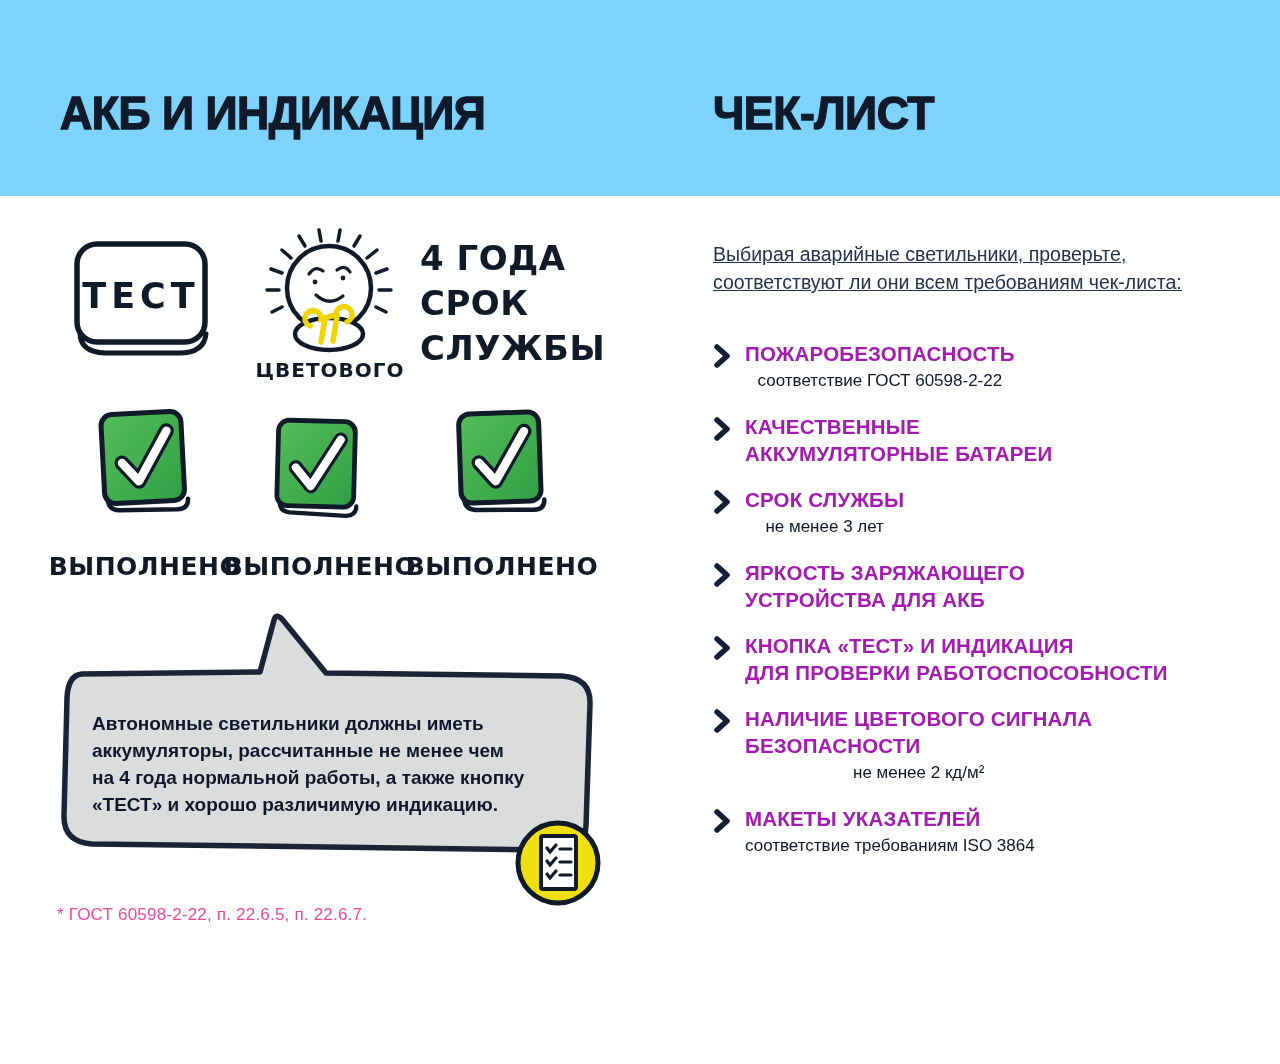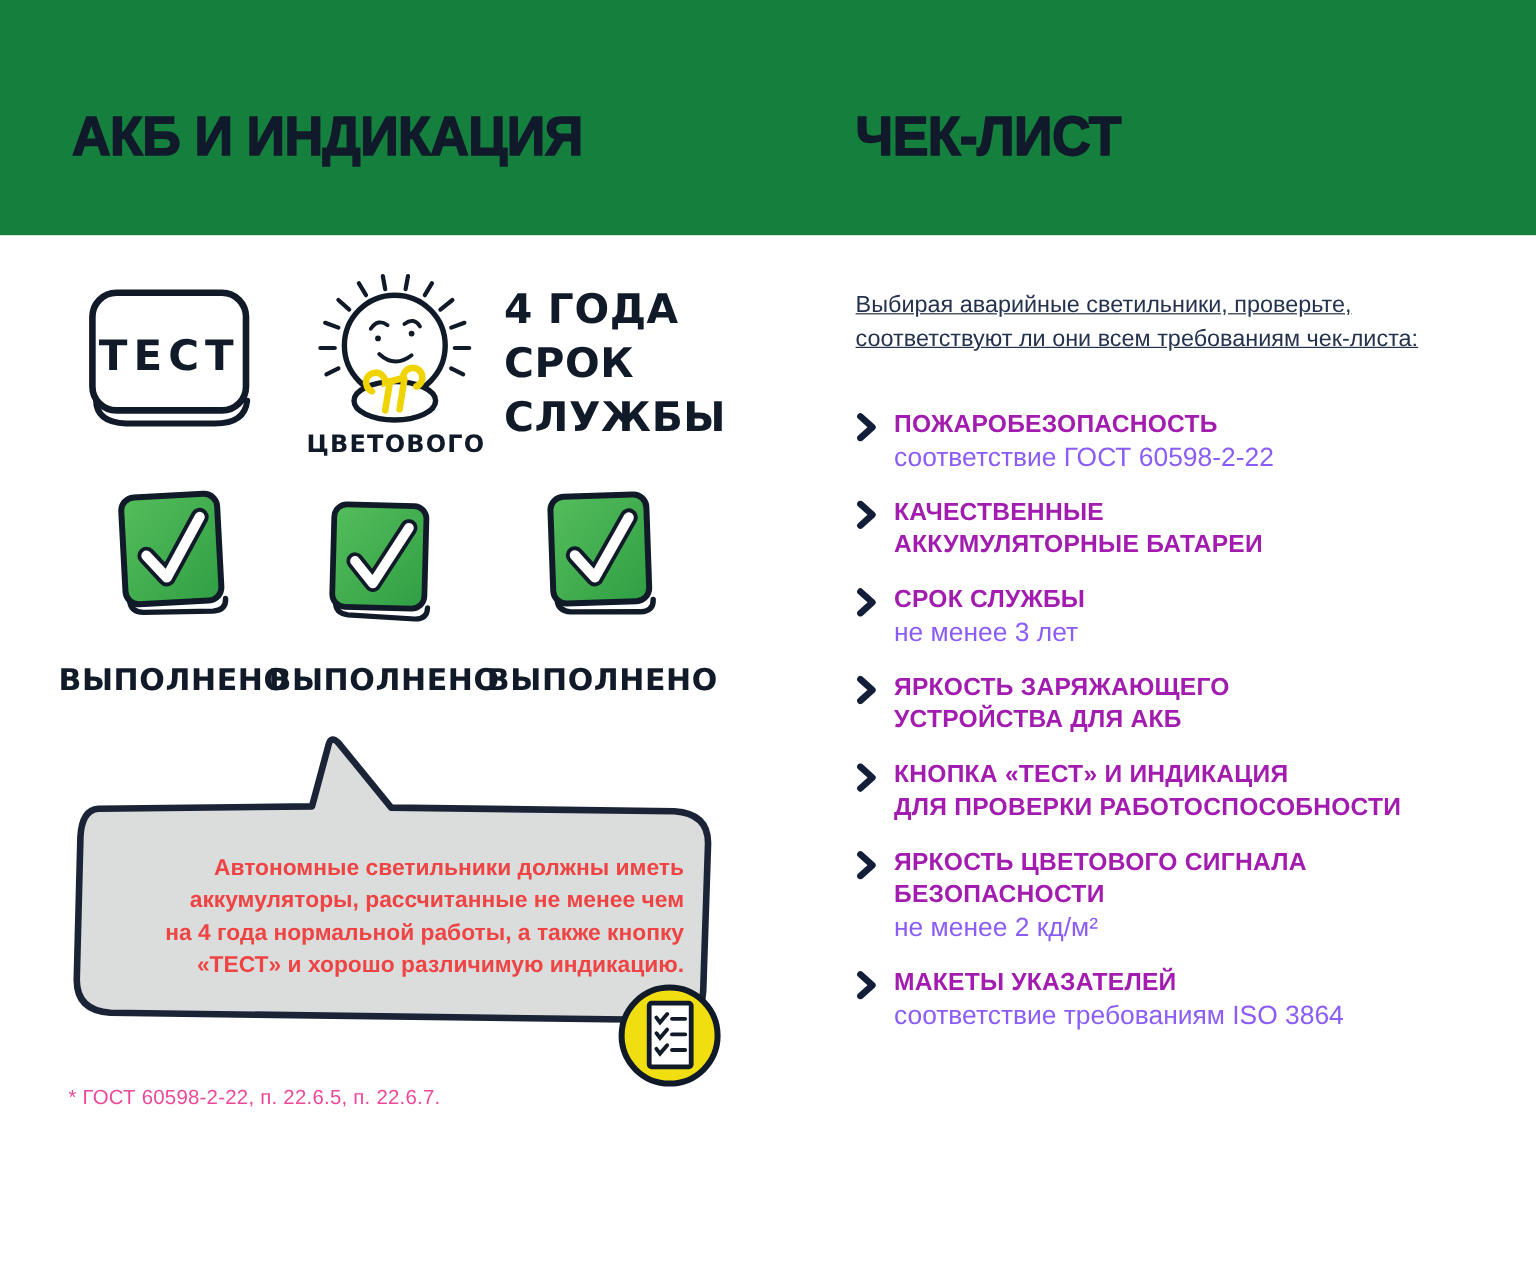--- a/index.html
+++ b/index.html
@@ -1,52 +1,52 @@
 <!DOCTYPE html>
 <html><head>
 <meta charset="utf-8">
 <style>
   html,body{margin:0;padding:0;}
   body{font-family:"Liberation Sans",sans-serif;background:#ffffff;}
   .page{position:relative;width:1280px;height:1064px;background:#ffffff;overflow:hidden;}
 
   
-  .header{position:absolute;left:0;top:0;width:1280px;height:196px;background:#15803d;}
+  .header{position:absolute;left:0;top:0;width:1280px;height:196px;background:#7dd3fc;}
   .title{position:absolute;top:86px;font-size:46px;font-weight:bold;letter-spacing:-0.5px;
          color:#101A2B;-webkit-text-stroke:1.4px #101A2B;transform:scaleX(0.97);transform-origin:left top;
          white-space:nowrap;}
   .title.left{left:60px;}
   .title.right{left:713px;}
 
   
   .fig{position:absolute;}
   .hand{font-family:"DejaVu Sans",sans-serif;font-weight:bold;color:#111A28;}
   .indicator-label{left:250px;top:358px;width:160px;text-align:center;font-size:20px;letter-spacing:1px;}
   .lifespan{left:420px;top:236px;width:165px;font-size:34px;line-height:1.32;
             white-space:pre-line;letter-spacing:0.5px;}
   .done{top:552px;width:200px;text-align:center;font-size:25px;letter-spacing:0.5px;white-space:nowrap;}
   .done.d1{left:45px;} .done.d2{left:220px;} .done.d3{left:402px;}
 
   
   .bubble-wrap{left:50px;top:612px;width:560px;height:300px;}
   .bubble-text{position:absolute;left:92px;top:710px;width:478px;font-size:19px;font-weight:bold;
-               line-height:27px;color:#ef4444;white-space:pre-line;text-align:right;}
+               line-height:27px;color:#0f172a;white-space:pre-line;}
   .badge{position:absolute;left:513px;top:818px;width:90px;height:90px;}
 
   .footnote{position:absolute;left:57px;top:905px;font-size:17px;color:#ec4899;letter-spacing:0.2px;}
 
   
   .intro{position:absolute;left:713px;top:240px;width:545px;font-size:19.5px;line-height:28px;
          color:#25324D;white-space:pre-line;text-decoration:underline;}
   .checklist{position:absolute;left:713px;top:340px;width:550px;}
   .item{display:flex;align-items:flex-start;margin-bottom:19px;}
   .chev{flex:0 0 18px;margin:4px 14px 0 0;}
   .item-title{font-size:20.5px;font-weight:bold;line-height:27px;color:#a21caf;letter-spacing:0.2px;
               white-space:pre-line;}
-  .item-sub{font-size:22px;line-height:27px;color:#8b5cf6;white-space:pre-line;}
+  .item-sub{font-size:17px;line-height:27px;color:#0f172a;white-space:pre-line;text-align:center;}
   .item-sub:empty{display:none;}
 </style>
 </head>
 <body>
 
 <div class="page">
 
   <div class="header">
     <div class="title left">АКБ И ИНДИКАЦИЯ</div>
     <div class="title right">ЧЕК-ЛИСТ</div>
@@ -207,21 +207,21 @@
       <div>
           <div class="item-title">КНОПКА «ТЕСТ» И ИНДИКАЦИЯ
 ДЛЯ ПРОВЕРКИ РАБОТОСПОСОБНОСТИ</div>
            </div>
     </div>
     <div class="item">
       <svg class="chev" width="18" height="24" viewBox="0 0 18 24">
           <path d="M4 3 L14 12 L4 21" fill="none" stroke="#131F38" stroke-width="5.5" stroke-linecap="round" stroke-linejoin="round"></path>
         </svg>
       <div>
-          <div class="item-title">ЯРКОСТЬ ЦВЕТОВОГО СИГНАЛА
+          <div class="item-title">НАЛИЧИЕ ЦВЕТОВОГО СИГНАЛА
 БЕЗОПАСНОСТИ</div>
            <div class="item-sub">не менее 2 кд/м²</div>
         </div>
     </div>
     <div class="item">
       <svg class="chev" width="18" height="24" viewBox="0 0 18 24">
           <path d="M4 3 L14 12 L4 21" fill="none" stroke="#131F38" stroke-width="5.5" stroke-linecap="round" stroke-linejoin="round"></path>
         </svg>
       <div>
           <div class="item-title">МАКЕТЫ УКАЗАТЕЛЕЙ</div>

